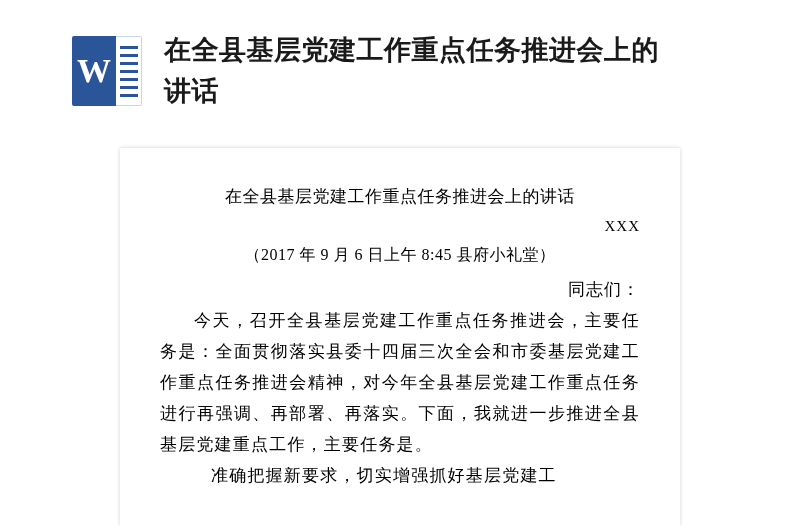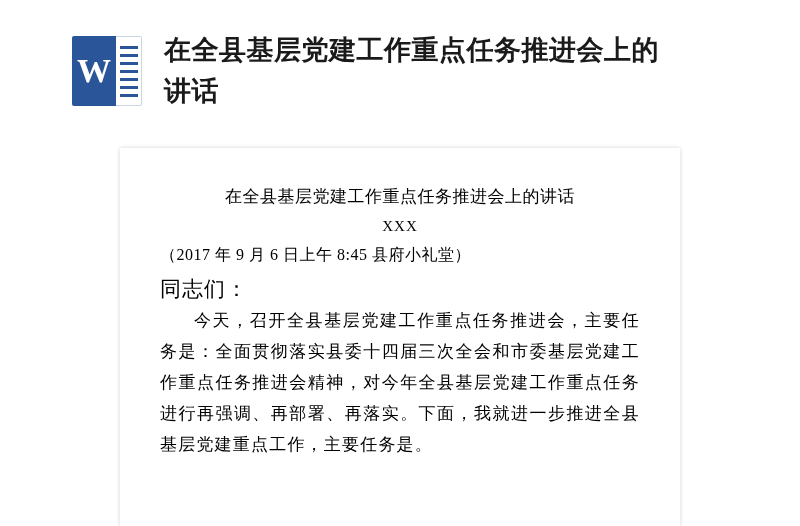--- a/index.html
+++ b/index.html
@@ -114,39 +114,40 @@
     font-family: "Liberation Serif", serif;
   }
   .doc-title {
     text-align: center;
     font-size: 17px;
     color: #000000;
     line-height: 30px;
     letter-spacing: 0.5px;
   }
   .doc-author {
-    text-align: center;
+    text-align: right;
     font-size: 15px;
     color: #000000;
     line-height: 28px;
     letter-spacing: 1px;
   }
   .doc-meta {
-    text-align: left;
+    text-align: center;
     font-size: 16px;
     color: #000000;
     line-height: 30px;
     letter-spacing: 0.5px;
   }
   .doc-salutation {
-    font-size: 21px;
+    font-size: 17px;
     color: #000000;
     line-height: 31px;
     letter-spacing: 1px;
     margin-top: 4px;
+    text-align: right;
   }
   .doc-para {
     font-size: 17px;
     color: #000000;
     line-height: 31px;
     letter-spacing: 1.2px;
     text-align: justify;
     text-indent: 2em;
   }
   .doc-para-cut {
@@ -179,15 +180,16 @@
     </div>
     <div class="header-title">在全县基层党建工作重点任务推进会上的讲话</div>
   </div>
 
   <div class="doc-sheet">
     <div class="doc-title">在全县基层党建工作重点任务推进会上的讲话</div>
     <div class="doc-author">XXX</div>
     <div class="doc-meta">（2017 年 9 月 6 日上午 8:45 县府小礼堂）</div>
     <div class="doc-salutation">同志们：</div>
     <div class="doc-para">今天，召开全县基层党建工作重点任务推进会，主要任务是：全面贯彻落实县委十四届三次全会和市委基层党建工作重点任务推进会精神，对今年全县基层党建工作重点任务进行再强调、再部署、再落实。下面，我就进一步推进全县基层党建重点工作，主要任务是。</div>
+    <div class="doc-para-cut">准确把握新要求，切实增强抓好基层党建工</div>
   </div>
 
 </div>
 
 </body></html>

